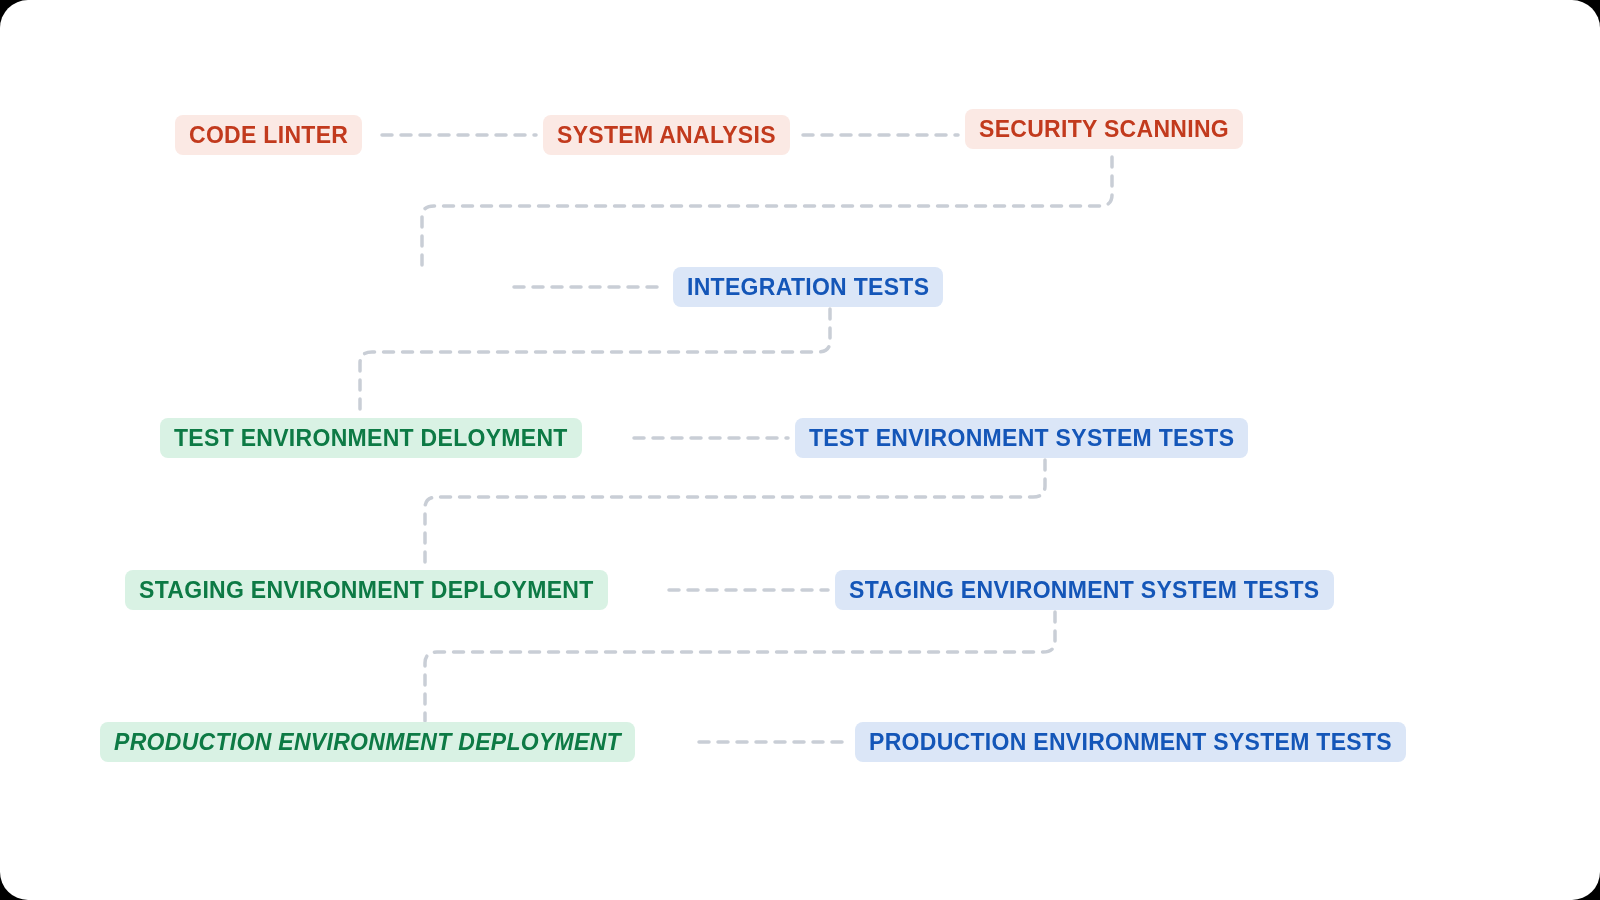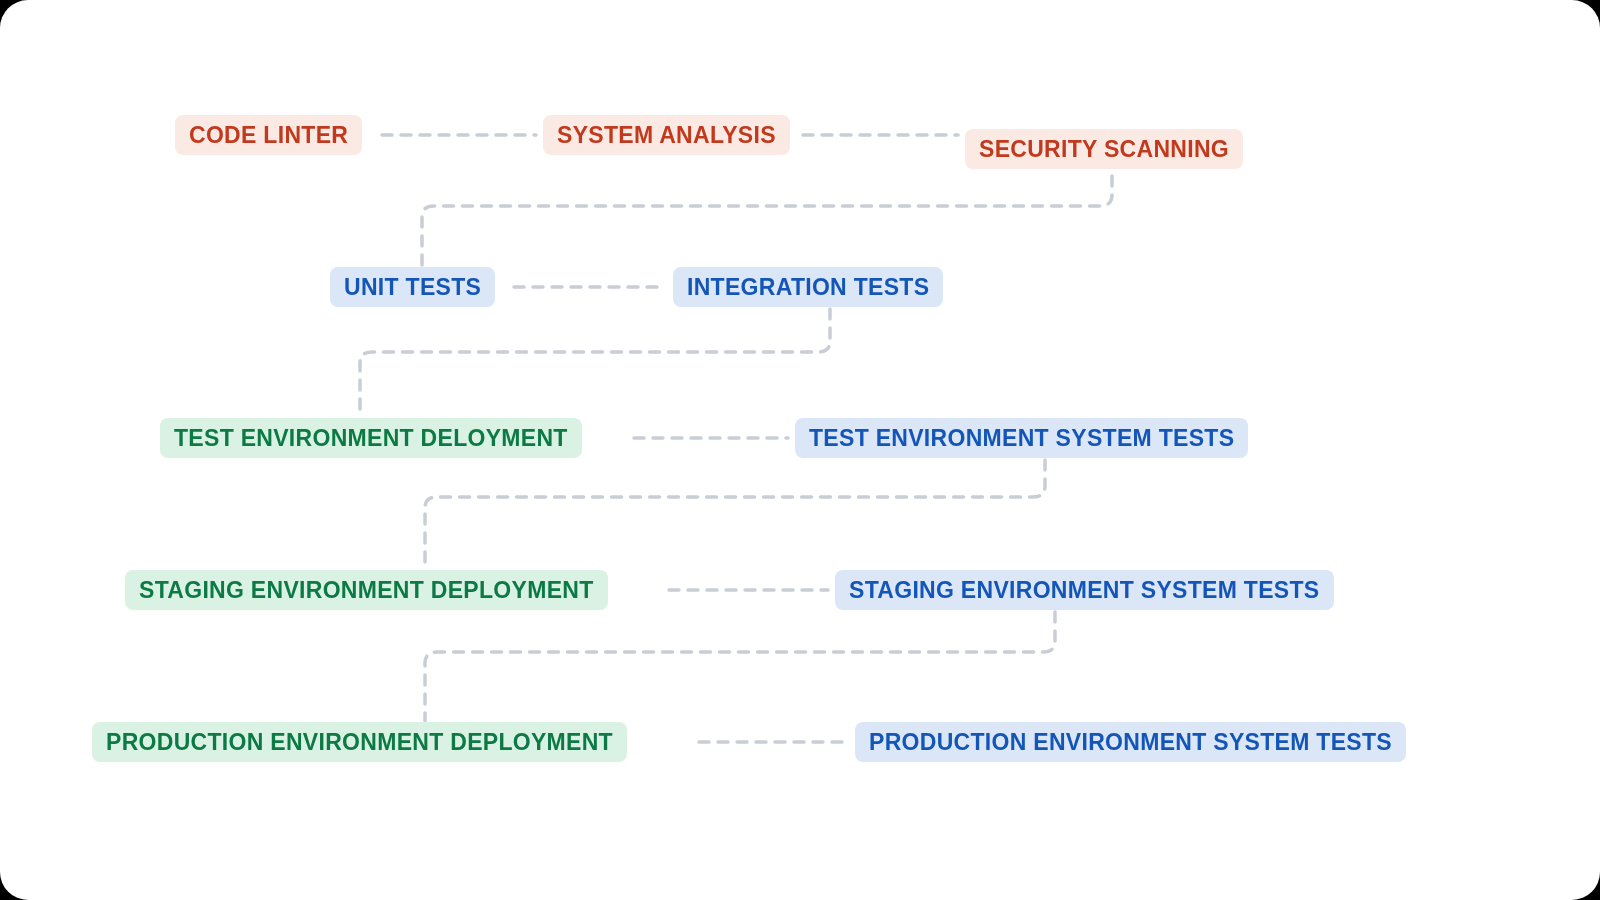--- a/index.html
+++ b/index.html
@@ -69,27 +69,26 @@
 
     <path d="M 669 590 L 828 590"></path>
 
     <path d="M 1055 612 L 1055 641 Q 1055 652 1043 652 L 437 652 Q 425 652 425 663 L 425 721"></path>
 
     <path d="M 699 742 L 848 742"></path>
   </svg>
 
   <div class="node lint" style="left:175px; top:115px;">CODE LINTER</div>
   <div class="node lint" style="left:543px; top:115px;">SYSTEM ANALYSIS</div>
-  <div class="node lint" style="left:965px; top:129px;">SECURITY SCANNING</div>
+  <div class="node lint" style="left:965px; top:109px;">SECURITY SCANNING</div>
 
-  <div class="node test" style="left:330px; top:267px;">UNIT TESTS</div>
   <div class="node test" style="left:673px; top:267px;">INTEGRATION TESTS</div>
 
   <div class="node deploy" style="left:160px; top:418px;">TEST ENVIRONMENT DELOYMENT</div>
   <div class="node test" style="left:795px; top:418px;">TEST ENVIRONMENT SYSTEM TESTS</div>
 
   <div class="node deploy" style="left:125px; top:570px;">STAGING ENVIRONMENT DEPLOYMENT</div>
   <div class="node test" style="left:835px; top:570px;">STAGING ENVIRONMENT SYSTEM TESTS</div>
 
-  <div class="node deploy" style="left:92px; top:722px;">PRODUCTION ENVIRONMENT DEPLOYMENT</div>
+  <div class="node deploy" style="left:100px; top:722px;font-style:italic;">PRODUCTION ENVIRONMENT DEPLOYMENT</div>
   <div class="node test" style="left:855px; top:722px;border-radius:8px;">PRODUCTION ENVIRONMENT SYSTEM TESTS</div>
 
 </div>
 
 </body></html>

